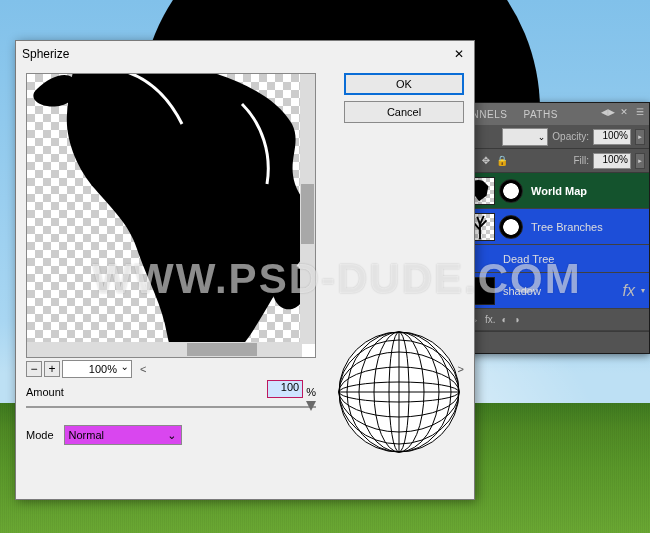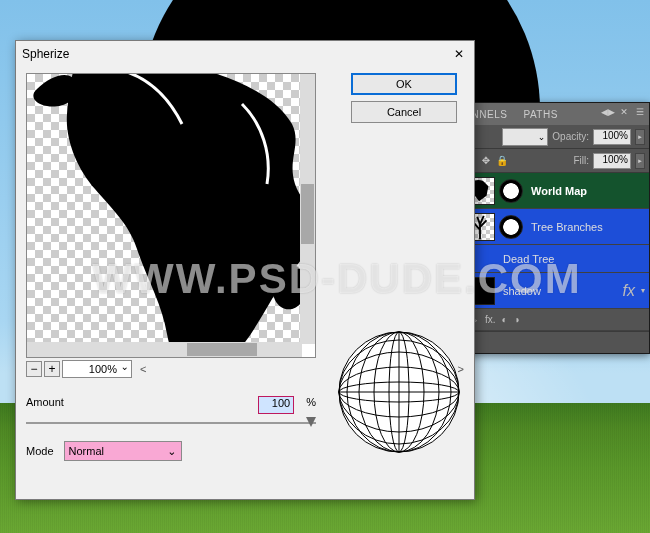--- a/index.html
+++ b/index.html
@@ -46,32 +46,32 @@
   .preview-wrap { position:relative; width:290px; height:285px; border:1px solid #888; background:#fff;}
   .preview-scroll-v { position:absolute; right:0; top:0; width:15px; height:270px; background:#dcdcdc; }
   .preview-scroll-v .sthumb { position:absolute; top:110px; left:1px; width:13px; height:60px; background:#a8a8a8; }
   .preview-scroll-h { position:absolute; left:0; bottom:0; height:15px; width:275px; background:#dcdcdc; }
   .preview-scroll-h .sthumb { position:absolute; left:160px; top:1px; height:13px; width:70px; background:#a8a8a8; }
   .preview-canvas { position:absolute; left:0; top:0; width:275px; height:270px; background: repeating-conic-gradient(#ccc 0 25%, #fff 0 50%) 0 0/16px 16px; overflow:hidden;}
   .zoom-row { display:flex; align-items:center; gap:2px; margin-top:2px; }
   .zoom-btn { width:16px; height:16px; border:1px solid #8a8a8a; background:#eaeaea; display:flex; align-items:center; justify-content:center; font-size:12px; line-height:1;}
   .zoom-select { width:70px; height:18px; border:1px solid #8a8a8a; background:#fff; display:flex; align-items:center; justify-content:flex-end; padding-right:14px; position:relative; font-size:11px;}
   .zoom-select::after { content:"⌄"; position:absolute; right:2px; top:0; font-size:10px;}
-  .amount-row { display:flex; align-items:flex-start; gap:12px; margin-top:18px; width:290px;}
+  .amount-row { display:flex; align-items:flex-end; gap:3px; margin-top:2px; width:290px;}
   .amount-row label { font-size:11px; flex:0 0 auto; margin-right:auto;}
   .amount-input { width:36px; height:18px; border:1px solid #be185d; background:#cfe4ff; text-align:right; padding-right:3px; font-size:11px;}
   .pct { font-size:11px; }
   .slider { width:290px; height:14px; position:relative; margin-top:2px;}
   .slider .track { position:absolute; top:6px; left:0; right:0; height:2px; background:#9a9a9a;}
   .slider .handle { position:absolute; top:1px; right:0; width:0; height:0; border-left:5px solid transparent; border-right:5px solid transparent; border-top:10px solid #6a6a6a;}
   .mode-row { display:flex; align-items:center; gap:10px; margin-top:11px;}
-  .mode-select { width:118px; height:20px; border:1px solid #8a8a8a; background:#f9a8d4; display:flex; align-items:center; padding:0 4px; position:relative; font-size:11px;}
+  .mode-select { width:118px; height:20px; border:1px solid #8a8a8a; background:#d946ef; display:flex; align-items:center; padding:0 4px; position:relative; font-size:11px;}
   .mode-select::after { content:"⌄"; position:absolute; right:4px;}
   .right-col { position:absolute; top:6px; right:10px; width:120px; display:flex; flex-direction:column; gap:6px; align-items:center;}
-  .dlg-btn { width:106px; height:22px; border:1px solid #8a8a8a; background:#e8e8e8; font-size:11px; cursor:pointer; }
+  .dlg-btn { width:120px; height:22px; border:1px solid #8a8a8a; background:#e8e8e8; font-size:11px; cursor:pointer; }
   .dlg-btn.default { border:2px solid #0a6dd6; }
   .sphere-preview { position:absolute; right:10px; top:260px; width:130px; height:130px;}
 
   
   .africa-svg { position:absolute; left:-10px; top:-30px; width:360px; height:360px; }
 </style>
 </head>
 <body>
 
 <div class="globe-bg"></div>

